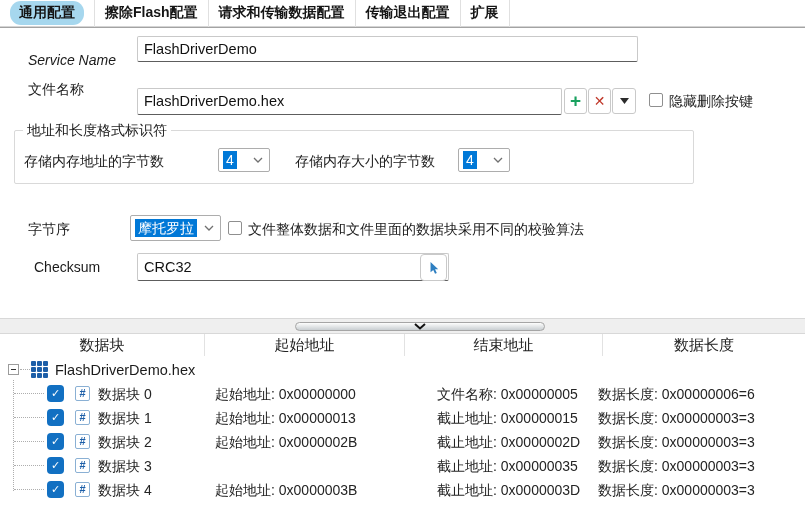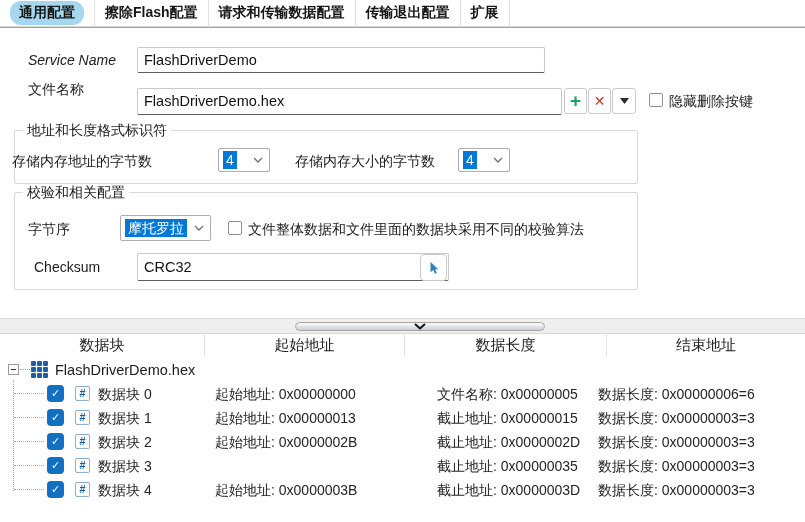--- a/index.html
+++ b/index.html
@@ -74,65 +74,62 @@
         <span class="tab-label">传输退出配置</span>
       </div>
     <div class="tab">
         <span class="tab-label">扩展</span>
       </div>
   </div>
 
   <div class="pane">
 
     <span class="lbl" style="left:28px;top:24px;font-style:italic;">Service Name</span>
-    <div class="tinput" style="left:137px;top:19px;width:408px;height:26px;">FlashDriverDemo</div>
+    <div class="tinput" style="left:137px;top:8px;width:501px;height:26px;">FlashDriverDemo</div>
 
     <span class="lbl" style="left:28px;top:53px;">文件名称</span>
     <div class="tinput" style="left:137px;top:60px;width:425px;height:27px;line-height:25px;">FlashDriverDemo.hex</div>
     <button class="sqbtn" style="left:564px;top:60px;">
         <span class="plus">+</span>
       </button>
     <button class="sqbtn" style="left:588px;top:60px;">
         <span class="cross">✕</span>
       </button>
     <button class="sqbtn" style="left:612px;top:60px;width:24px;">
       <svg width="9" height="6" viewBox="0 0 9 6">
           <polygon points="0,0 9,0 4.5,6" fill="#2b2b2b"></polygon>
         </svg>
     </button>
     <span class="checkbox" style="left:649px;top:65px;"></span>
     <span class="lbl" style="left:669px;top:65px;">隐藏删除按键</span>
 
-    <div class="groupbox" style="left:14px;top:102px;width:624px;height:54px;">
+    <div class="groupbox" style="left:14px;top:102px;width:680px;height:54px;">
       <span class="legend">地址和长度格式标识符</span>
     </div>
-    <span class="lbl" style="left:12px;top:125px;">存储内存地址的字节数</span>
+    <span class="lbl" style="left:24px;top:125px;">存储内存地址的字节数</span>
     <div class="combo" style="left:218px;top:120px;width:52px;height:24px;">
       <span class="val">4</span>
       <span class="chev">
           <svg width="10" height="6" viewBox="0 0 10 6">
             <path d="M1 1 L5 5 L9 1" fill="none" stroke="#707070" stroke-width="1.3"></path>
           </svg>
         </span>
     </div>
     <span class="lbl" style="left:295px;top:125px;">存储内存大小的字节数</span>
     <div class="combo" style="left:458px;top:120px;width:52px;height:24px;">
       <span class="val">4</span>
       <span class="chev">
           <svg width="10" height="6" viewBox="0 0 10 6">
             <path d="M1 1 L5 5 L9 1" fill="none" stroke="#707070" stroke-width="1.3"></path>
           </svg>
         </span>
     </div>
 
-    <div class="groupbox" style="left:14px;top:164px;width:624px;height:98px;">
-      <span class="legend">校验和相关配置</span>
-    </div>
     <span class="lbl" style="left:28px;top:193px;">字节序</span>
-    <div class="combo" style="left:120px;top:187px;width:91px;height:26px;">
+    <div class="combo" style="left:130px;top:187px;width:91px;height:26px;">
       <span class="val">摩托罗拉</span>
       <span class="chev">
           <svg width="10" height="6" viewBox="0 0 10 6">
             <path d="M1 1 L5 5 L9 1" fill="none" stroke="#707070" stroke-width="1.3"></path>
           </svg>
         </span>
     </div>
     <span class="checkbox" style="left:228px;top:193px;"></span>
     <span class="lbl" style="left:248px;top:193px;">文件整体数据和文件里面的数据块采用不同的校验算法</span>
 
@@ -150,22 +147,22 @@
       <svg width="12" height="7" viewBox="0 0 12 7">
           <path d="M1 1 L6 5.5 L11 1" fill="none" stroke="#111" stroke-width="2"></path>
         </svg>
     </div>
   </div>
 
   <div class="table">
     <div class="thead">
       <div class="th th0">数据块</div>
       <div class="th th1">起始地址</div>
+      <div class="th th2">结束地址</div>
       <div class="th th3">数据长度</div>
-      <div class="th th2">结束地址</div>
     </div>
 
     <div class="tree-vline"></div>
 
     <div class="root-row">
       <span class="expander">
           <span class="minus"></span>
         </span>
       <span class="rootdots"></span>
       <span class="gridicon">

